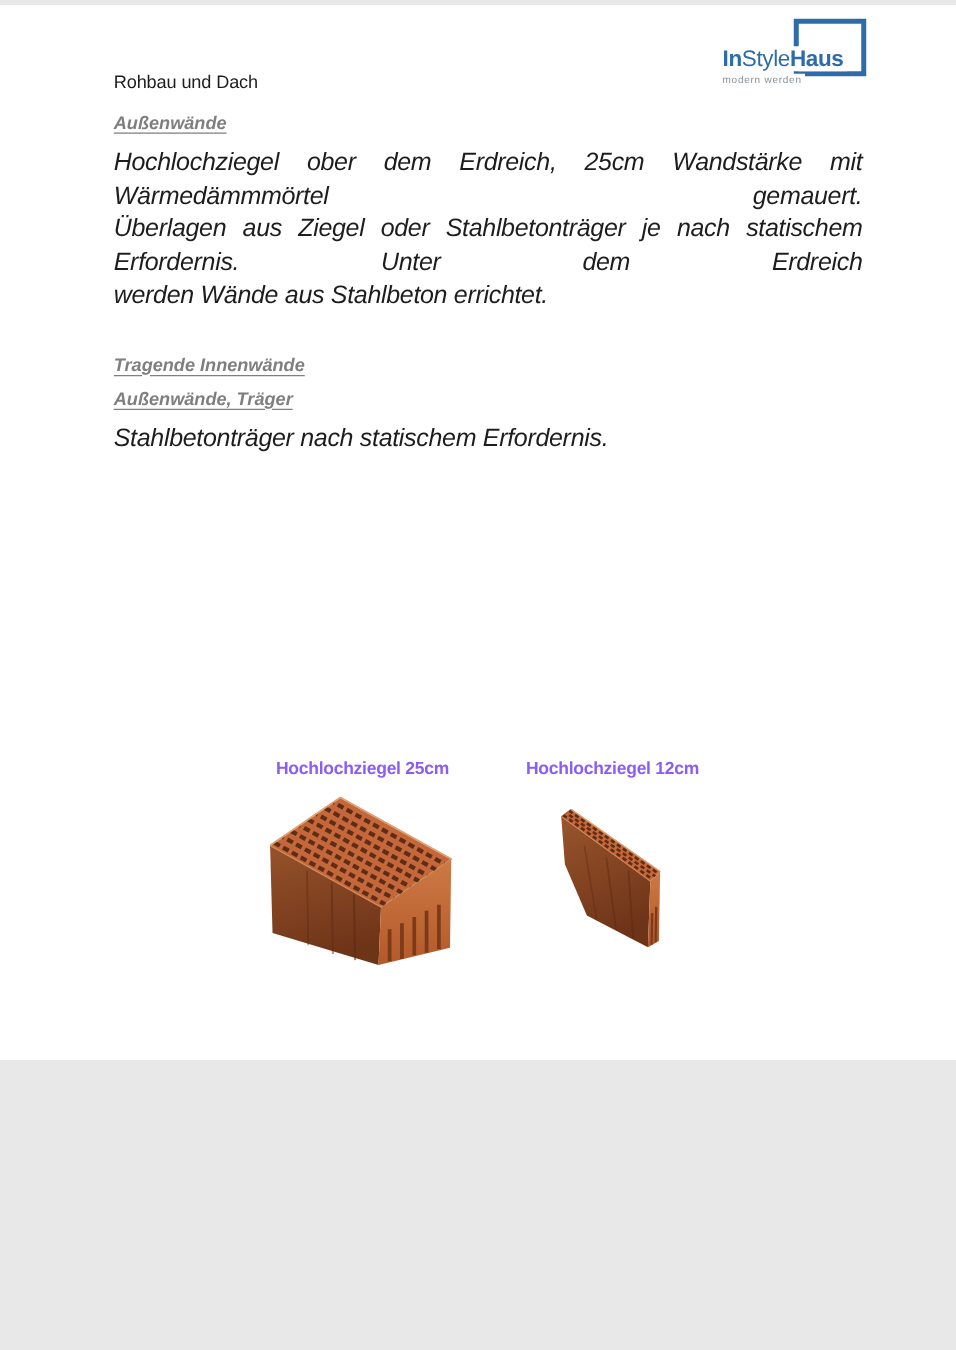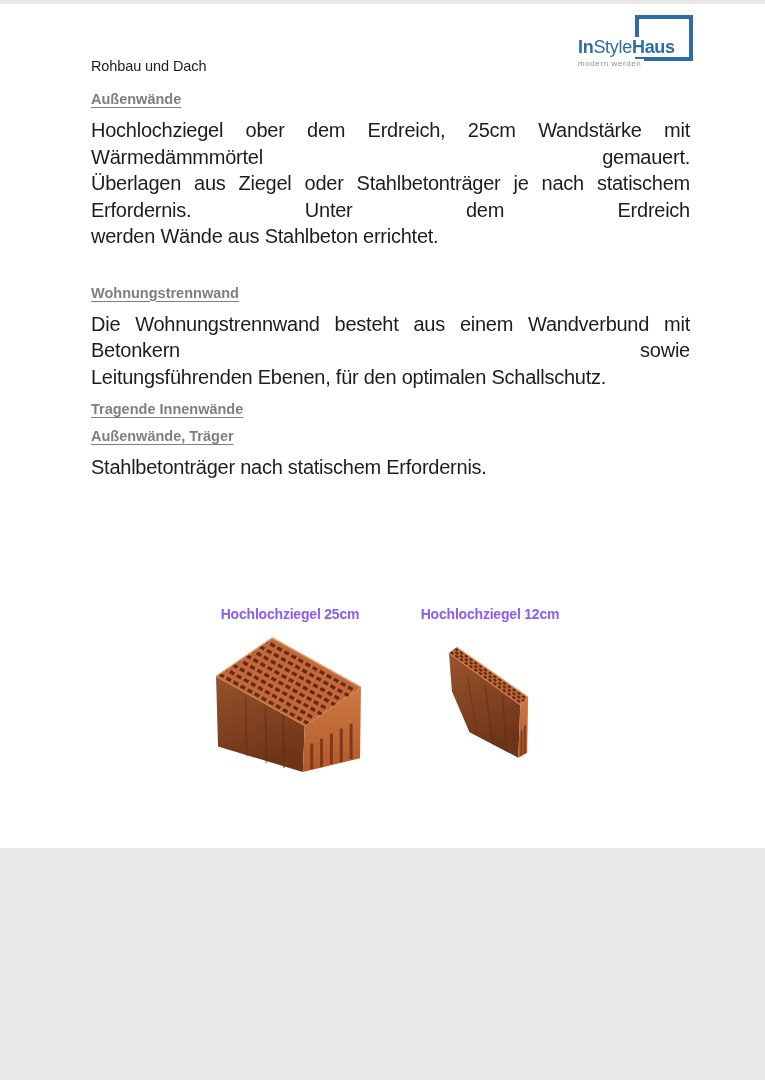--- a/index.html
+++ b/index.html
@@ -33,21 +33,21 @@
     color: #2d6ca8; white-space: nowrap; letter-spacing: -0.3px;
   }
   .logo-text .lt-light { font-weight: 400; }
   .logo-tagline {
     position: absolute; left: 2px; top: 48px;
     font-size: 8px; color: #8a9197; letter-spacing: 0.6px;
     background: #ffffff; padding-right: 3px;
   }
   
   .content {
-    position: absolute; left: 91px; top: 86px; width: 599px;
+    position: absolute; left: 91px; top: 86px; width: 599px; font-style: italic;
   }
   .sec-heading {
     font-size: 14.5px; font-weight: 700; color: #7f7f7f;
     line-height: 19px; margin: 0 0 8px 0;
     text-decoration: underline; text-underline-offset: 3px;
   }
   .para { margin: 0 0 10px 0; }
   .para.space-after-large { margin-bottom: 34px; }
   .para.space-after-small { margin-bottom: 6px; }
   .pline {
@@ -94,27 +94,20 @@
 
     <div>
       <h3 class="sec-heading">Außenwände</h3>
       <div class="para space-after-large">
         <div class="pline">Hochlochziegel ober dem Erdreich, 25cm Wandstärke mit Wärmedämmmörtel gemauert.</div>
         <div class="pline">Überlagen aus Ziegel oder Stahlbetonträger je nach statischem Erfordernis. Unter dem Erdreich</div>
         <div class="pline last">werden Wände aus Stahlbeton errichtet.</div>
       </div>
     </div>
 
-    <div>
-      <h3 class="sec-heading">Wohnungstrennwand</h3>
-      <div class="para">
-        <div class="pline">Die Wohnungstrennwand besteht aus einem Wandverbund mit Betonkern sowie</div>
-        <div class="pline last">Leitungsführenden Ebenen, für den optimalen Schallschutz.</div>
-      </div>
-    </div>
 
     <div>
       <h3 class="sec-heading">Tragende Innenwände</h3>
     </div>
 
 
     <div>
       <h3 class="sec-heading">Außenwände, Träger</h3>
       <div class="para">
         <div class="pline last">Stahlbetonträger nach statischem Erfordernis.</div>

